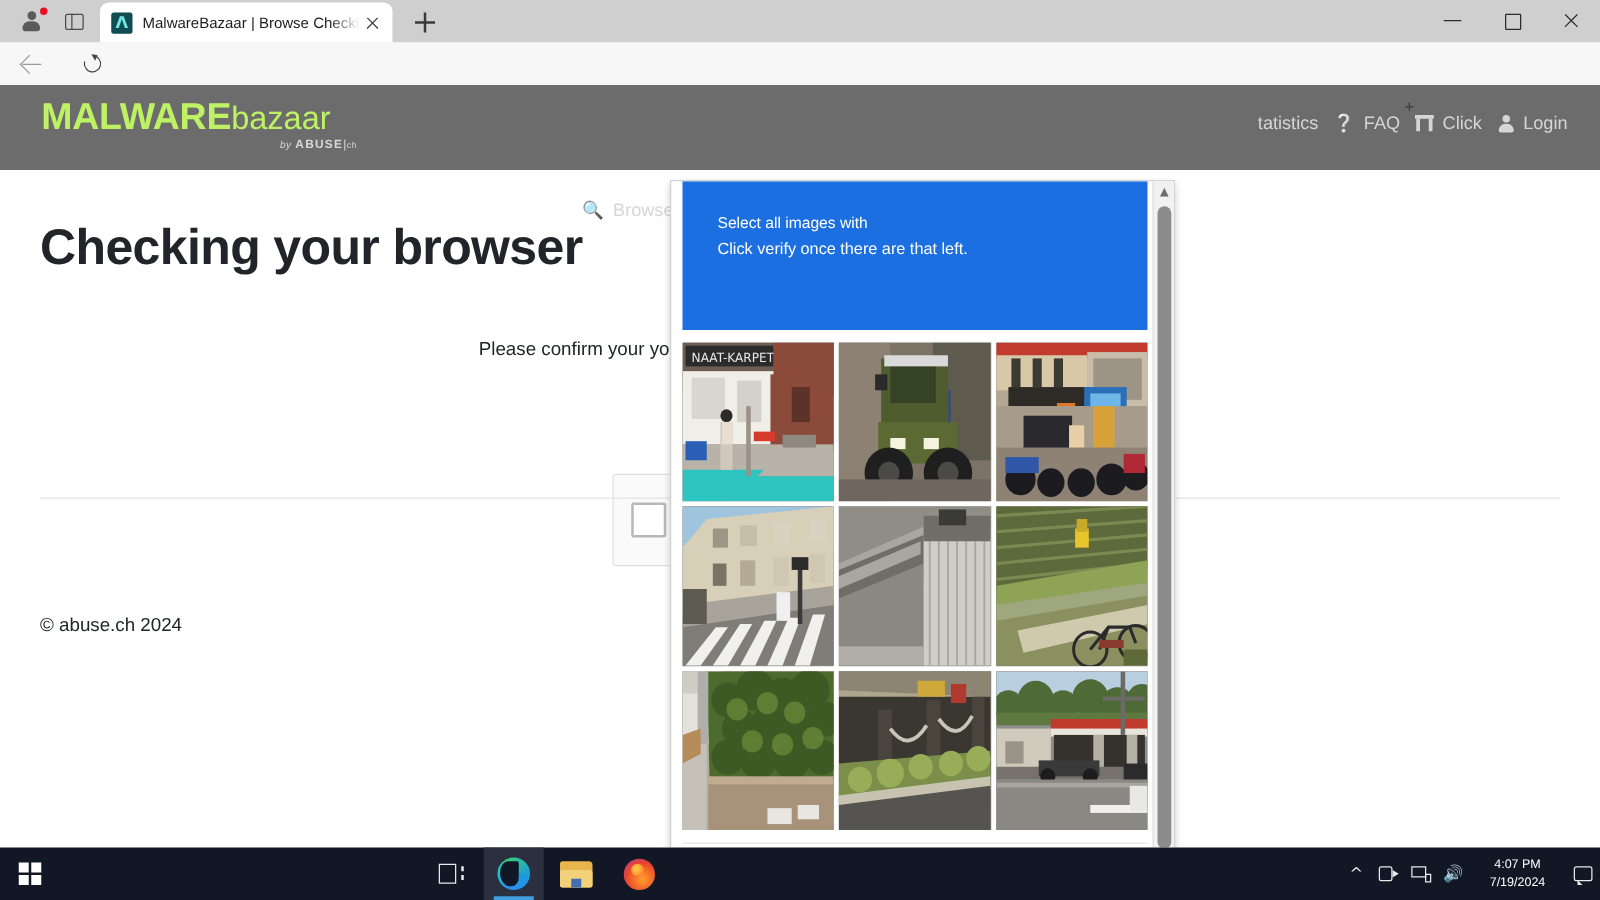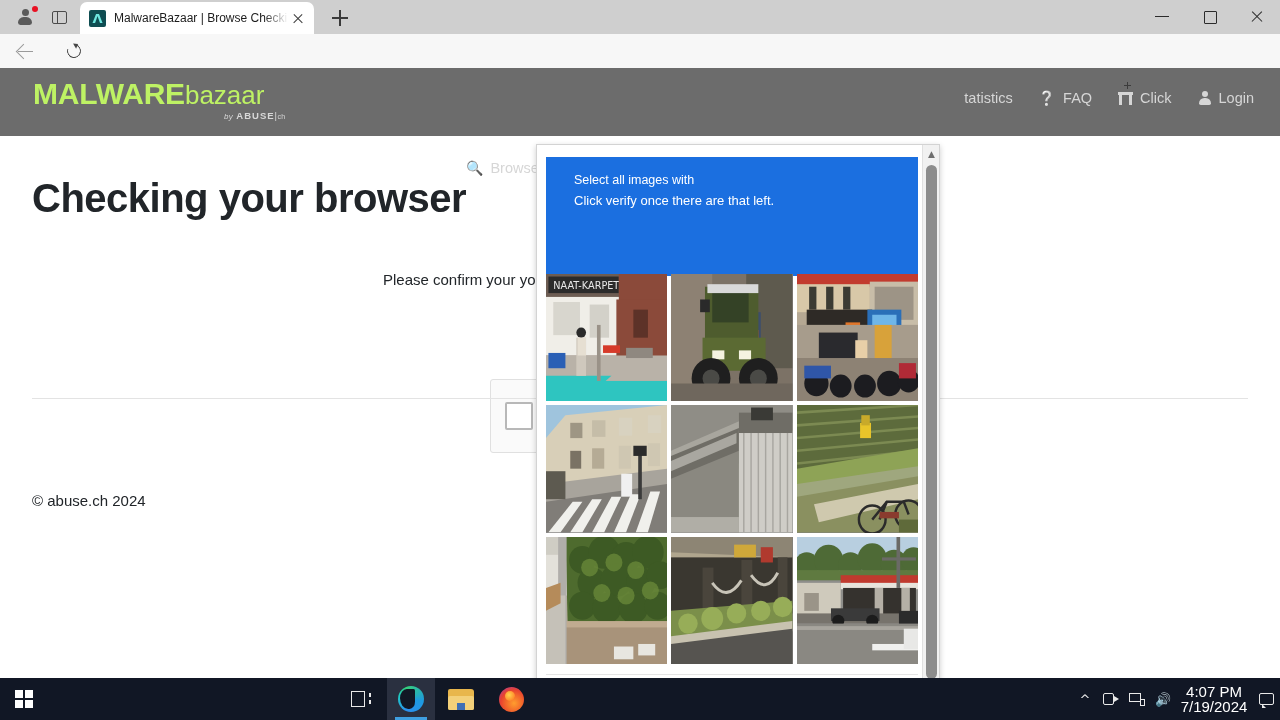--- a/index.html
+++ b/index.html
@@ -237,21 +237,21 @@
   .brand .m1 { font-size: 30px; font-weight: 700; letter-spacing: -0.2px; }
   .brand .m2 { font-size: 26px; font-weight: 400; }
   .brand-sub {
     position: absolute; left: 224px; top: 42px; font-size: 9.5px; color: #d8d8d8;
     letter-spacing: .4px;
   }
   .brand-sub em { font-style: italic; font-size: 8px; }
   .brand-sub b { font-weight: 700; letter-spacing: 1px; }
 
   .nav {
-    position: absolute; right: 26px; top: 22px; display: flex; align-items: center; gap: 26px;
+    position: absolute; right: 26px; top: 22px; display: flex; align-items: center; gap: 12px;
   }
   .nav-item {
     display: flex; align-items: center; gap: 7px; color: #d6d6d6; font-size: 14.5px;
   }
   .nav-item .ico {
     display: inline-flex; align-items: center; justify-content: center; color: #eaeaea;
     font-size: 14px; font-family: "DejaVu Sans", sans-serif;
   }
   .nav-browse { position: absolute; left: 466px; top: 92px; }
 
@@ -290,22 +290,22 @@
   }
 
   
   .captcha {
     position: absolute; left: 536px; top: 76px; width: 404px; height: 586px;
     background: #ffffff; border: 1px solid #d3d3d3;
     box-shadow: 0 2px 6px rgba(0,0,0,.2);
     overflow: hidden;
   }
   .cap-header {
-    position: absolute; left: 9px; top: 12px; width: 372px; height: 119px;
-    background: #1b6fe0; color: #ffffff; padding: 16px 0 0 28px;
+    position: absolute; left: 9px; top: 0; width: 372px; height: 119px;
+    background: #1b6fe0; color: #ffffff; padding: 26px 0 0 28px;
   }
   .cap-h-small { font-size: 12.5px; font-weight: 400; }
   .cap-h-big { font-size: 25px; font-weight: 700; margin-top: 6px; letter-spacing: -0.2px; }
   .cap-h-sub { font-size: 13px; margin-top: 6px; }
 
   .cap-grid {
     position: absolute; left: 9px; top: 129px; width: 372px; height: 390px;
     display: grid; grid-template-columns: repeat(3, 1fr); grid-template-rows: repeat(3, 1fr);
     gap: 4px;
   }
@@ -420,21 +420,21 @@
   }
   .tray {
     position: absolute; right: 0; top: 0; height: 42px; display: flex; align-items: center;
   }
   .tray-ico {
     width: 26px; height: 42px; display: flex; align-items: center; justify-content: center;
     color: #e9e9e9; font-size: 13px; font-family: "DejaVu Sans", sans-serif;
   }
   .tray-clock {
     width: 76px; height: 42px; display: flex; flex-direction: column;
-    align-items: center; justify-content: center; color: #ffffff; font-size: 15px; line-height: 15px;
+    align-items: center; justify-content: center; color: #ffffff; font-size: 10px; line-height: 15px;
   }
   .tray-notify {
     width: 28px; height: 42px; display: flex; align-items: center; justify-content: center;
   }
   .notify-glyph {
     width: 15px; height: 12px; border: 1.4px solid #e9e9e9; border-radius: 2px; position: relative;
   }
   .notify-glyph::after {
     content: ""; position: absolute; left: 2px; bottom: -4px;
     border-left: 4px solid #e9e9e9; border-top: 4px solid transparent;

